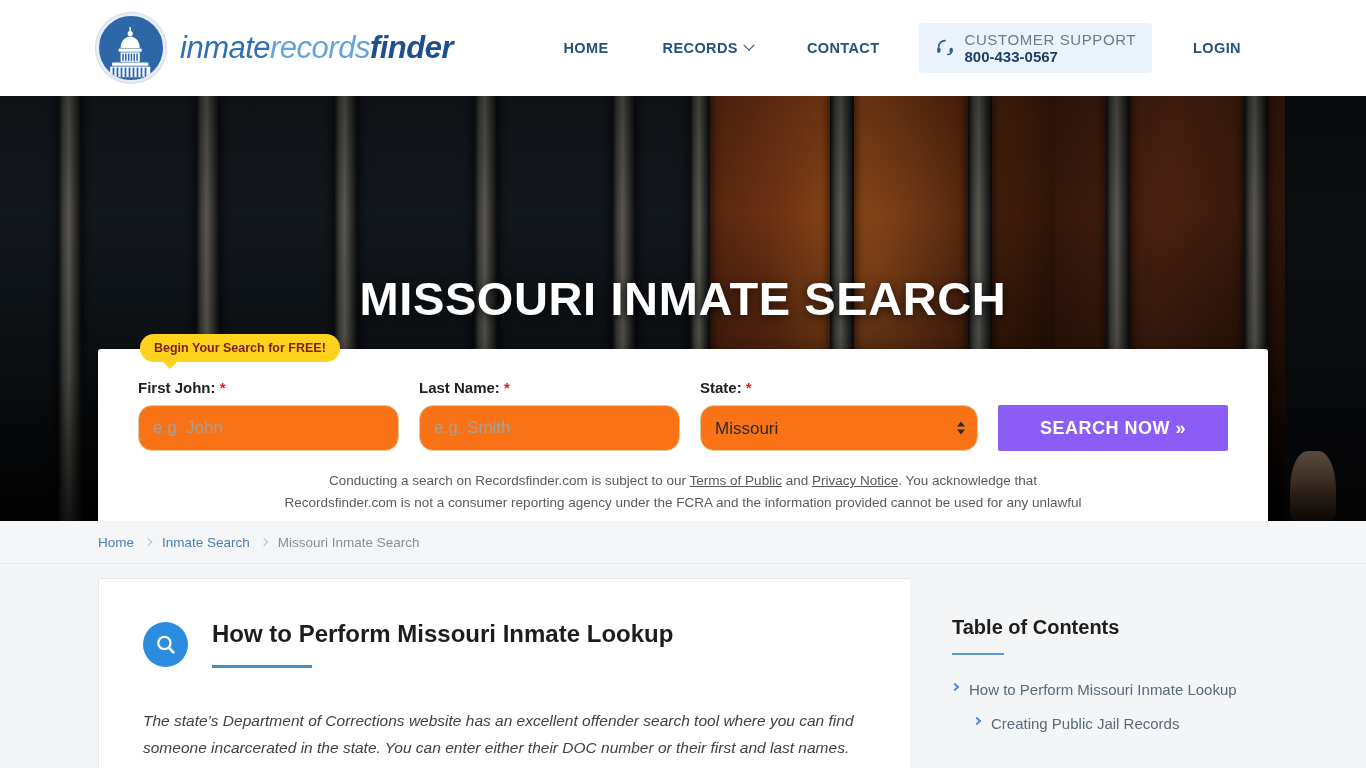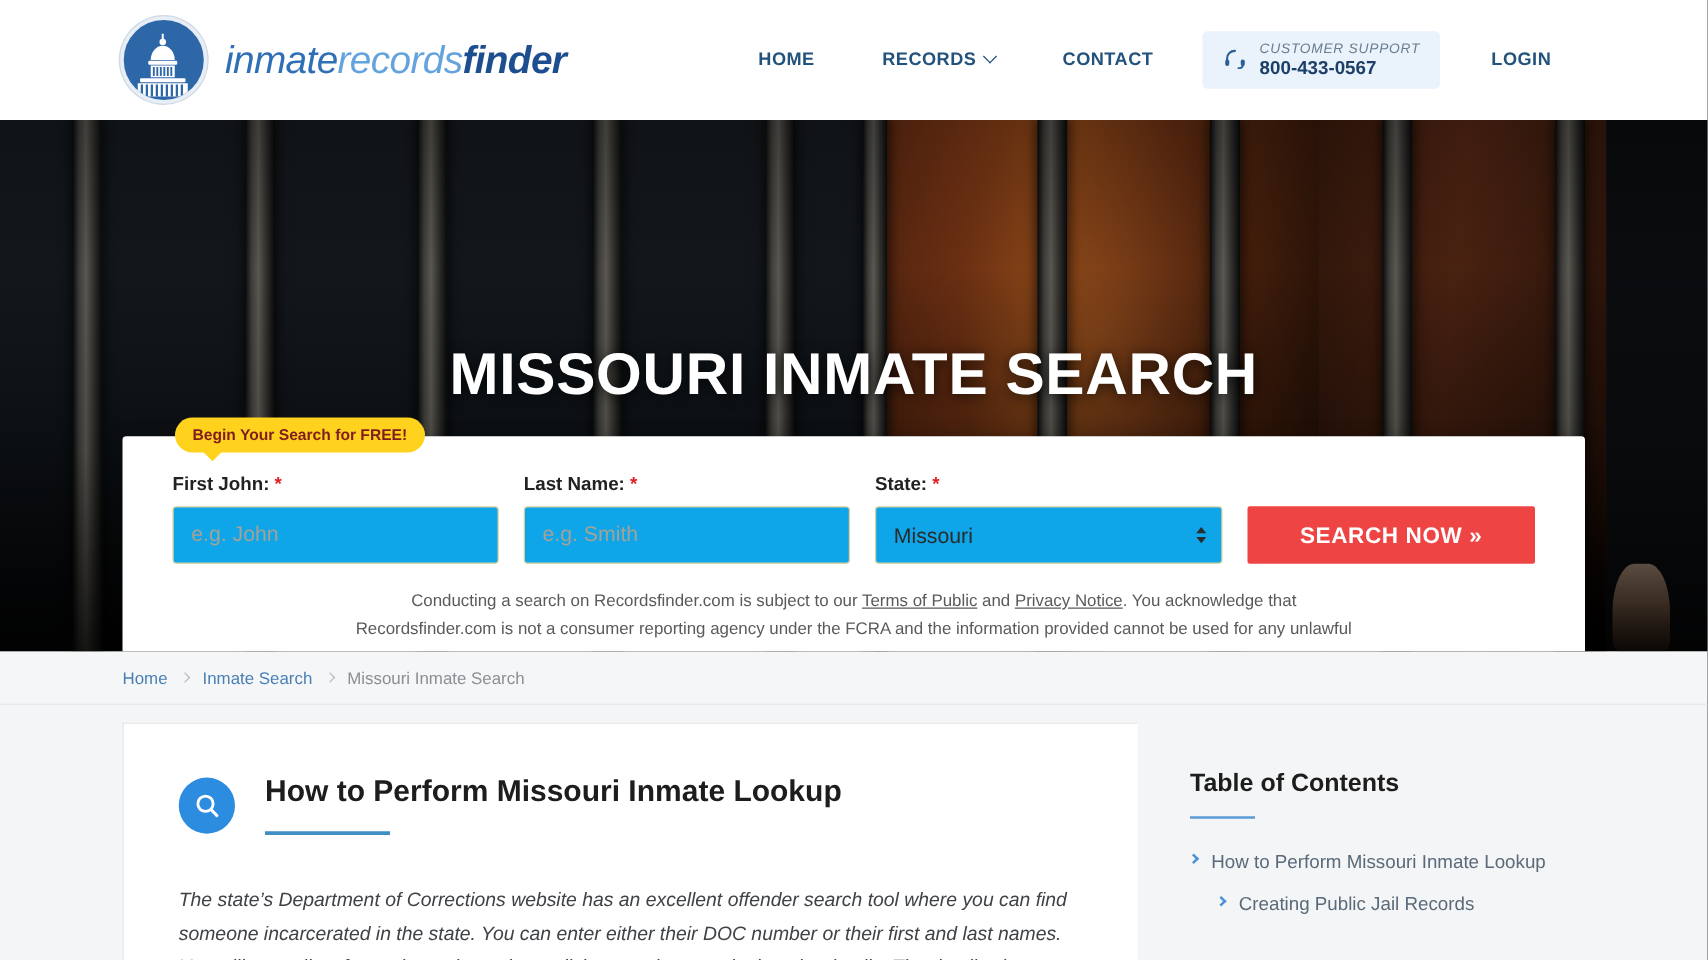--- a/index.html
+++ b/index.html
@@ -46,21 +46,21 @@
   .chev-d {
     width:8px; height:8px; border-right:1.8px solid #23527c;
     border-bottom:1.8px solid #23527c; transform:rotate(45deg) translate(-2px,-2px);
   }
   .support-box {
     background:#eaf2fb; border-radius:4px;
     display:flex; align-items:center; gap:10px;
     padding:8px 16px; margin:0 14px 0 12px; cursor:pointer;
   }
   .support-box .headset { color:#2c5f94; flex:none; }
-  .sup-label { font-size:11px; letter-spacing:.6px; color:#6b7c8f; line-height:1.15;font-style:italic; }
+  .sup-label { font-size:15px; letter-spacing:.6px; color:#6b7c8f; line-height:1.15; }
   .sup-phone { font-size:15px; font-weight:700; color:#1b3f66; line-height:1.15; }
 
   
   .hero {
     position:relative; height:425px; overflow:hidden;
     background:#0d0f12;
   }
   .hero-photo { position:absolute; inset:0; }
   
   .jump {
@@ -125,36 +125,36 @@
   }
   .form-row { display:flex; align-items:flex-end; gap:20px; }
   .field { flex:1 1 0; }
   .field.state { flex:0 0 278px; }
   .field-label {
     font-size:15px; font-weight:700; color:#222; margin-bottom:9px; display:block;
   }
   .req { color:#e02020; }
   .txt-input, .sel-input {
     width:100%; height:46px; border:1px solid #d8cf9a;
-    background:#0ea5e9; border-radius:3px;
+    background:#f97316; border-radius:14px;
     padding:0 14px; font-size:17px; color:#4a4a4a;
     font-family:"Liberation Sans", sans-serif; outline:none;
   }
   .txt-input::placeholder { color:#a5a296; }
   .sel-wrap { position:relative; }
   .sel-input { appearance:none; -webkit-appearance:none; color:#2b2b2b; }
   .stepper {
     position:absolute; right:13px; top:50%; transform:translateY(-50%);
     display:flex; flex-direction:column; gap:3px; pointer-events:none;
   }
   .st-up, .st-dn { width:0; height:0; border-left:4.5px solid transparent; border-right:4.5px solid transparent; }
   .st-up { border-bottom:5px solid #2b2b2b; }
   .st-dn { border-top:5px solid #2b2b2b; }
   .search-btn {
-    flex:0 0 230px; height:46px; background:#ef4444; border:none;
+    flex:0 0 230px; height:46px; background:#8b5cf6; border:none;
     color:#fff; font-size:18px; font-weight:700; letter-spacing:.5px;
     cursor:pointer; border-radius:2px;
     font-family:"Liberation Sans", sans-serif;
   }
   .disclaimer {
     margin:19px auto 0; max-width:820px; text-align:center;
     font-size:13.5px; line-height:1.62; color:#5a5a5a;
   }
   .disclaimer a { color:#5a5a5a; text-decoration:underline; cursor:pointer; }
 

